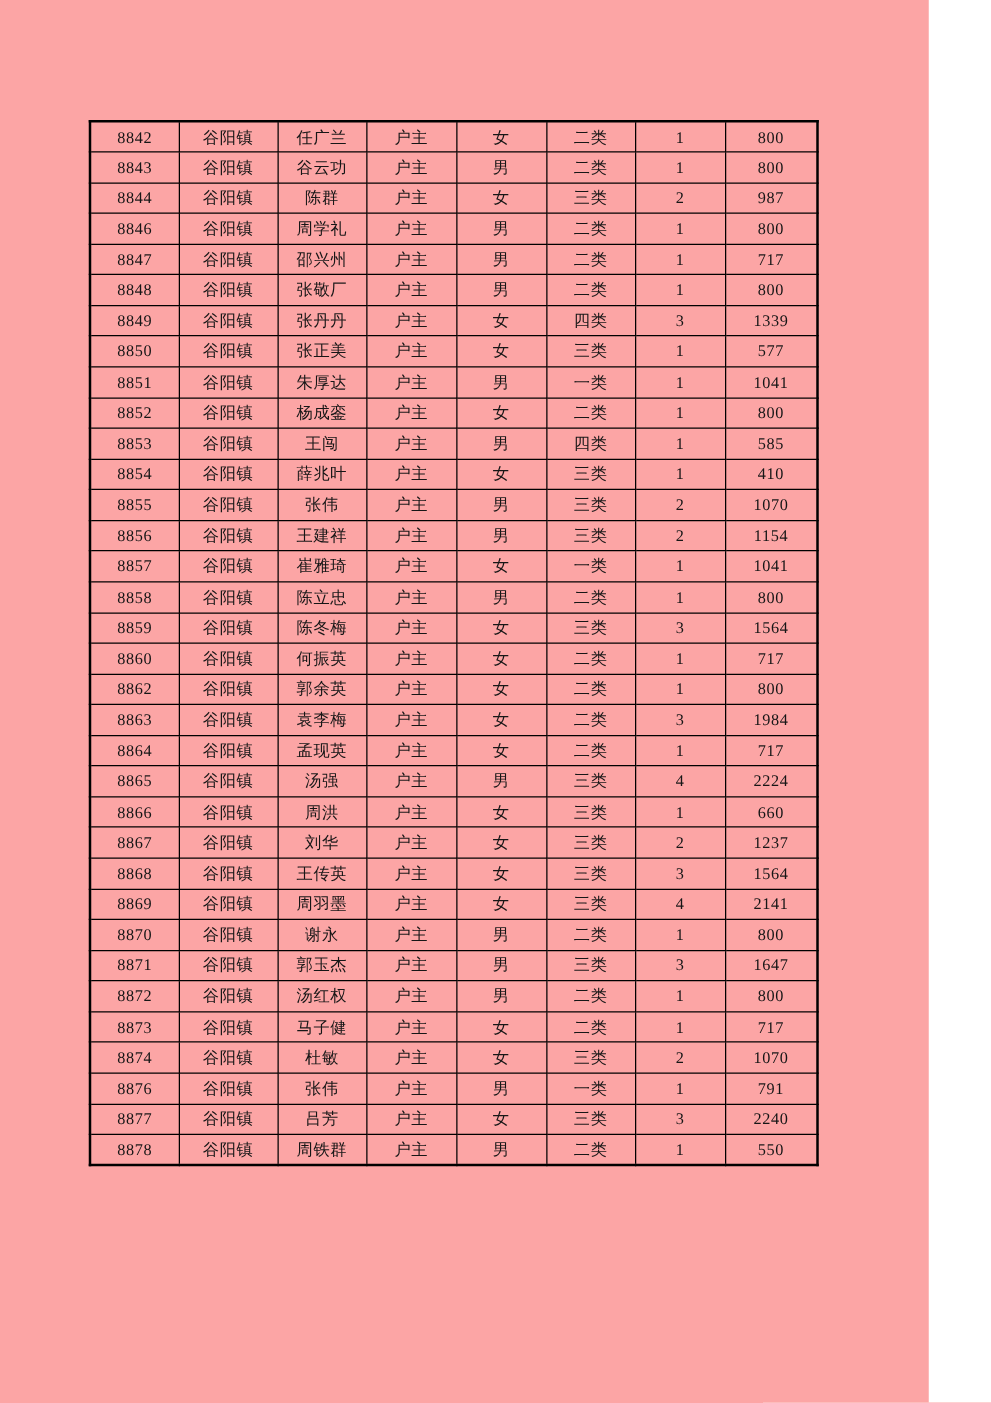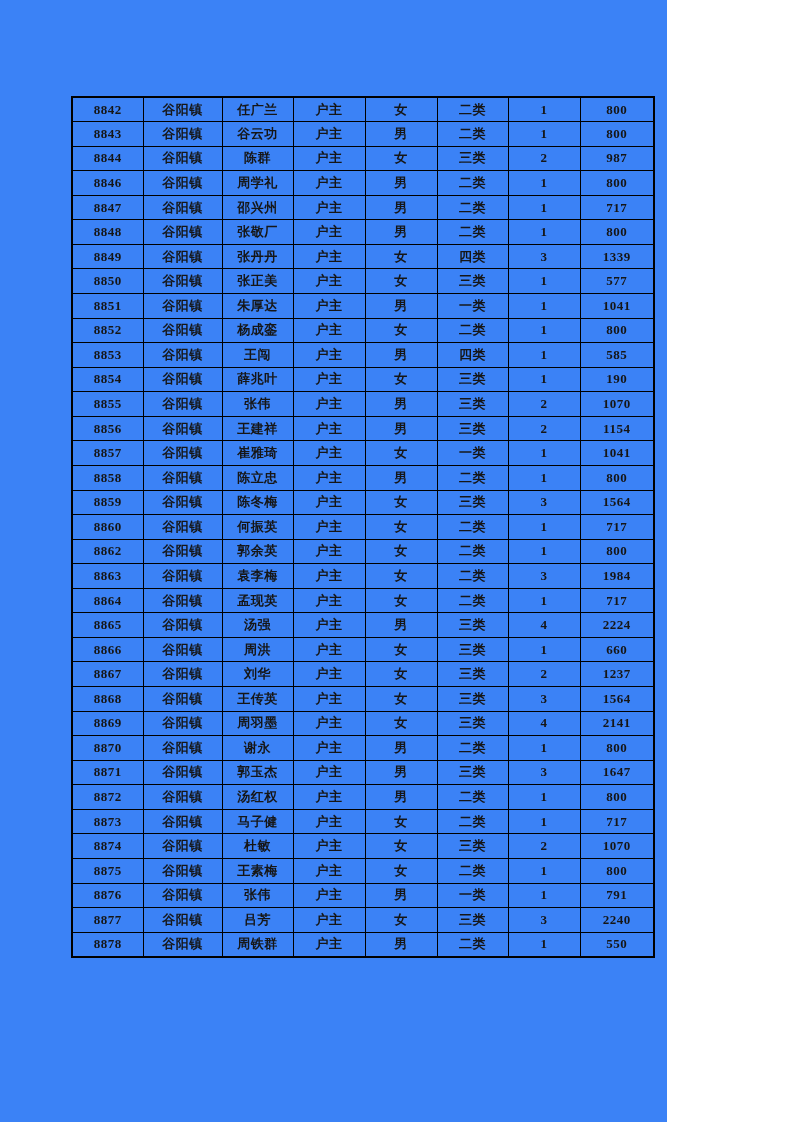--- a/index.html
+++ b/index.html
@@ -10,25 +10,24 @@
     width: 793px;
     height: 1122px;
     background: #ffffff;
     position: relative;
     font-family: "Liberation Serif", "DejaVu Serif", serif;
   }
   .page {
     position: absolute;
     left: 0;
     top: 0;
-    width: 667px;
+    width: 743px;
     height: 1122px;
-    background: #3b82f6;
+    background: #fca5a5;
     overflow: hidden;
-    font-weight: bold;
   }
   .sheet {
     position: absolute;
     left: 71px;
     top: 96px;
   }
   table.data-table {
     border-collapse: collapse;
     table-layout: fixed;
     border: 2px solid #000000;
@@ -186,21 +185,21 @@
             <td>585</td>
           </tr>
           <tr>
             <td>8854</td>
             <td>谷阳镇</td>
             <td>薛兆叶</td>
             <td>户主</td>
             <td>女</td>
             <td>三类</td>
             <td>1</td>
-            <td>190</td>
+            <td>410</td>
           </tr>
           <tr>
             <td>8855</td>
             <td>谷阳镇</td>
             <td>张伟</td>
             <td>户主</td>
             <td>男</td>
             <td>三类</td>
             <td>2</td>
             <td>1070</td>
@@ -377,30 +376,20 @@
           </tr>
           <tr>
             <td>8874</td>
             <td>谷阳镇</td>
             <td>杜敏</td>
             <td>户主</td>
             <td>女</td>
             <td>三类</td>
             <td>2</td>
             <td>1070</td>
-          </tr>
-          <tr>
-            <td>8875</td>
-            <td>谷阳镇</td>
-            <td>王素梅</td>
-            <td>户主</td>
-            <td>女</td>
-            <td>二类</td>
-            <td>1</td>
-            <td>800</td>
           </tr>
           <tr>
             <td>8876</td>
             <td>谷阳镇</td>
             <td>张伟</td>
             <td>户主</td>
             <td>男</td>
             <td>一类</td>
             <td>1</td>
             <td>791</td>

